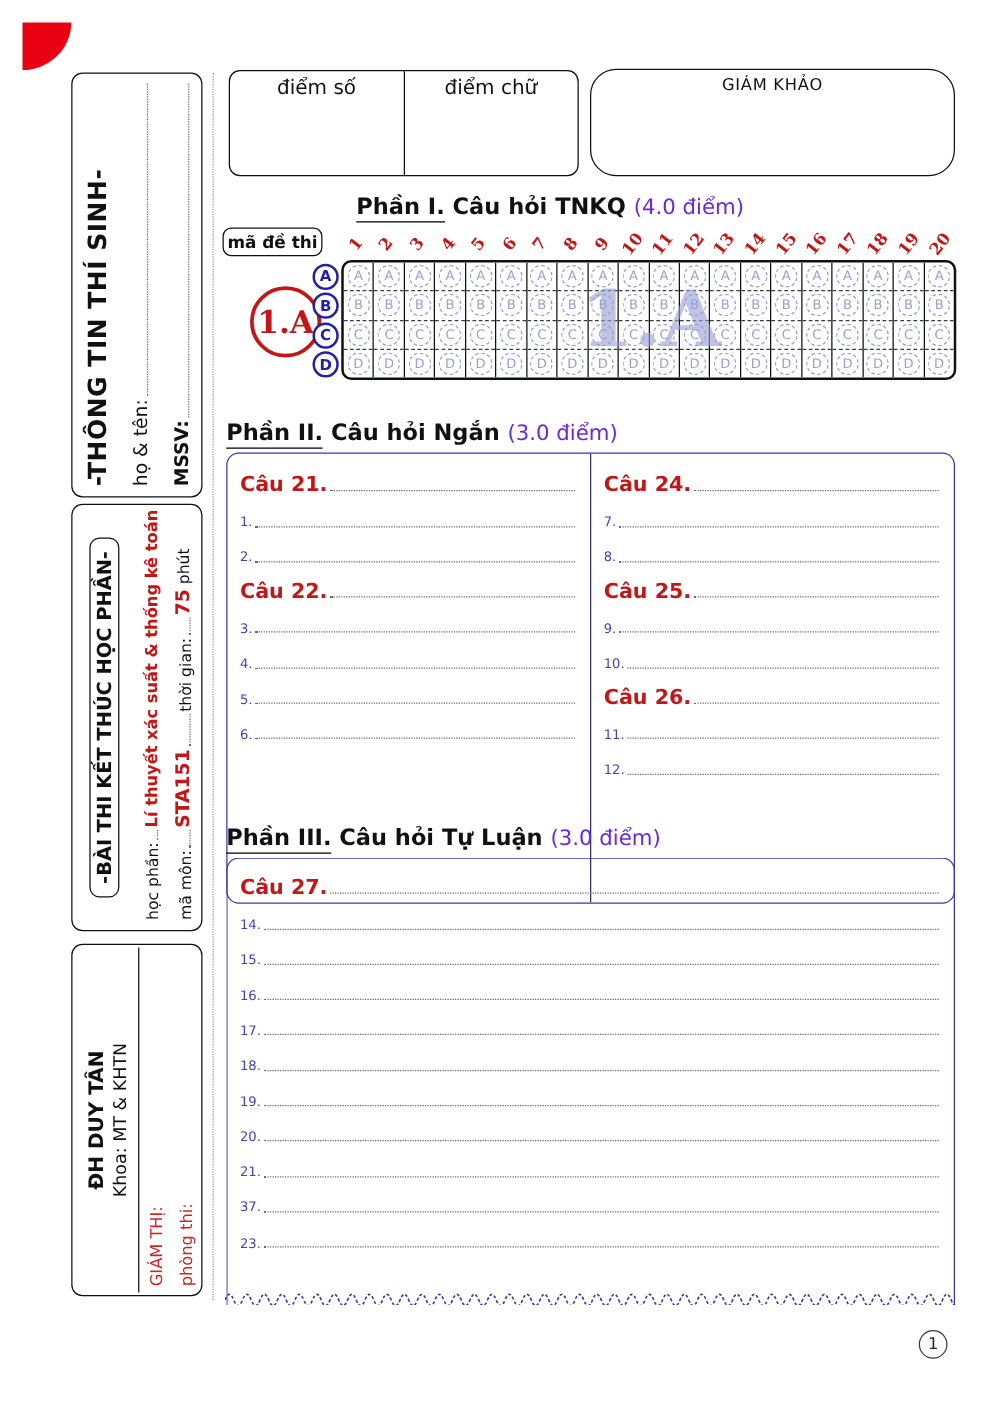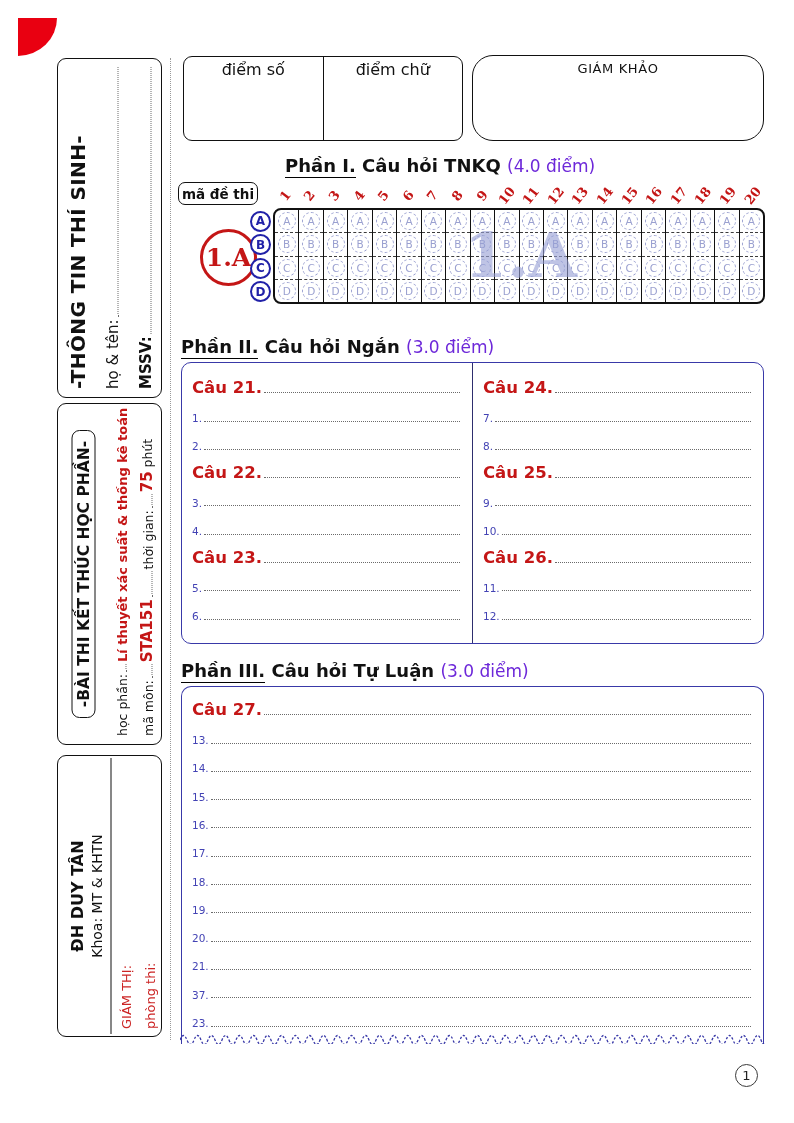--- a/index.html
+++ b/index.html
@@ -88,21 +88,21 @@
   .g-cell:last-child { border-bottom:none; }
   .bubble { width:18px; height:18px; border:1.3px dashed #9aa0d0; border-radius:50%;
     color:#9aa0d0; font-size:10.5px; display:flex; align-items:center;
     justify-content:center; }
   .watermark { left:448px; top:213px; width:145px; height:84px; display:flex;
     align-items:center; justify-content:center; pointer-events:none;
     font-family:"DejaVu Serif", serif; font-weight:bold; font-size:62px;
     color:#98a1d6; opacity:.62; }
 
   
-  .p2-box { left:181px; top:362px; width:583px; height:282px;
+  .p2-box { left:181px; top:362px; width:583px; height:361px;
     border:1.7px solid #3939a8; border-radius:10px; display:flex;
     overflow:hidden; }
   .p2-col { flex:1; display:flex; flex-direction:column; padding:5px 10px 0 10px; }
   .p2-col.first { border-right:1.6px solid #2e2e6e; }
   .q-row { height:28.3px; display:flex; align-items:flex-end; }
   .q-label { color:#c41616; font-weight:bold; font-size:16.5px; white-space:nowrap;
     line-height:1.05; }
   .line-num { color:#4343b4; font-size:10.5px; line-height:1.1; }
 
   
@@ -576,24 +576,20 @@
       </div>
       <div class="q-row">
         <span class="line-num">3.</span>
         <span class="dotfill"></span>
       </div>
       <div class="q-row">
         <span class="line-num">4.</span>
         <span class="dotfill"></span>
       </div>
       <div class="q-row">
-        <span class="q-label">Câu 23.</span>
-        <span class="dotfill"></span>
-      </div>
-      <div class="q-row">
         <span class="line-num">5.</span>
         <span class="dotfill"></span>
       </div>
       <div class="q-row">
         <span class="line-num">6.</span>
         <span class="dotfill"></span>
       </div>
     </div>
   <div class="p2-col">
       <div class="q-row">
@@ -640,24 +636,20 @@
   <span>Câu hỏi Tự Luận</span>
   <span class="sec-pts">(3.0 điểm)</span>
 </div>
 
 <div class="abs p3-box">
     <div class="q-row">
       <span class="q-label">Câu 27.</span>
       <span class="dotfill"></span>
     </div>
     <div class="q-row">
-      <span class="line-num">13.</span>
-      <span class="dotfill"></span>
-    </div>
-    <div class="q-row">
       <span class="line-num">14.</span>
       <span class="dotfill"></span>
     </div>
     <div class="q-row">
       <span class="line-num">15.</span>
       <span class="dotfill"></span>
     </div>
     <div class="q-row">
       <span class="line-num">16.</span>
       <span class="dotfill"></span>

